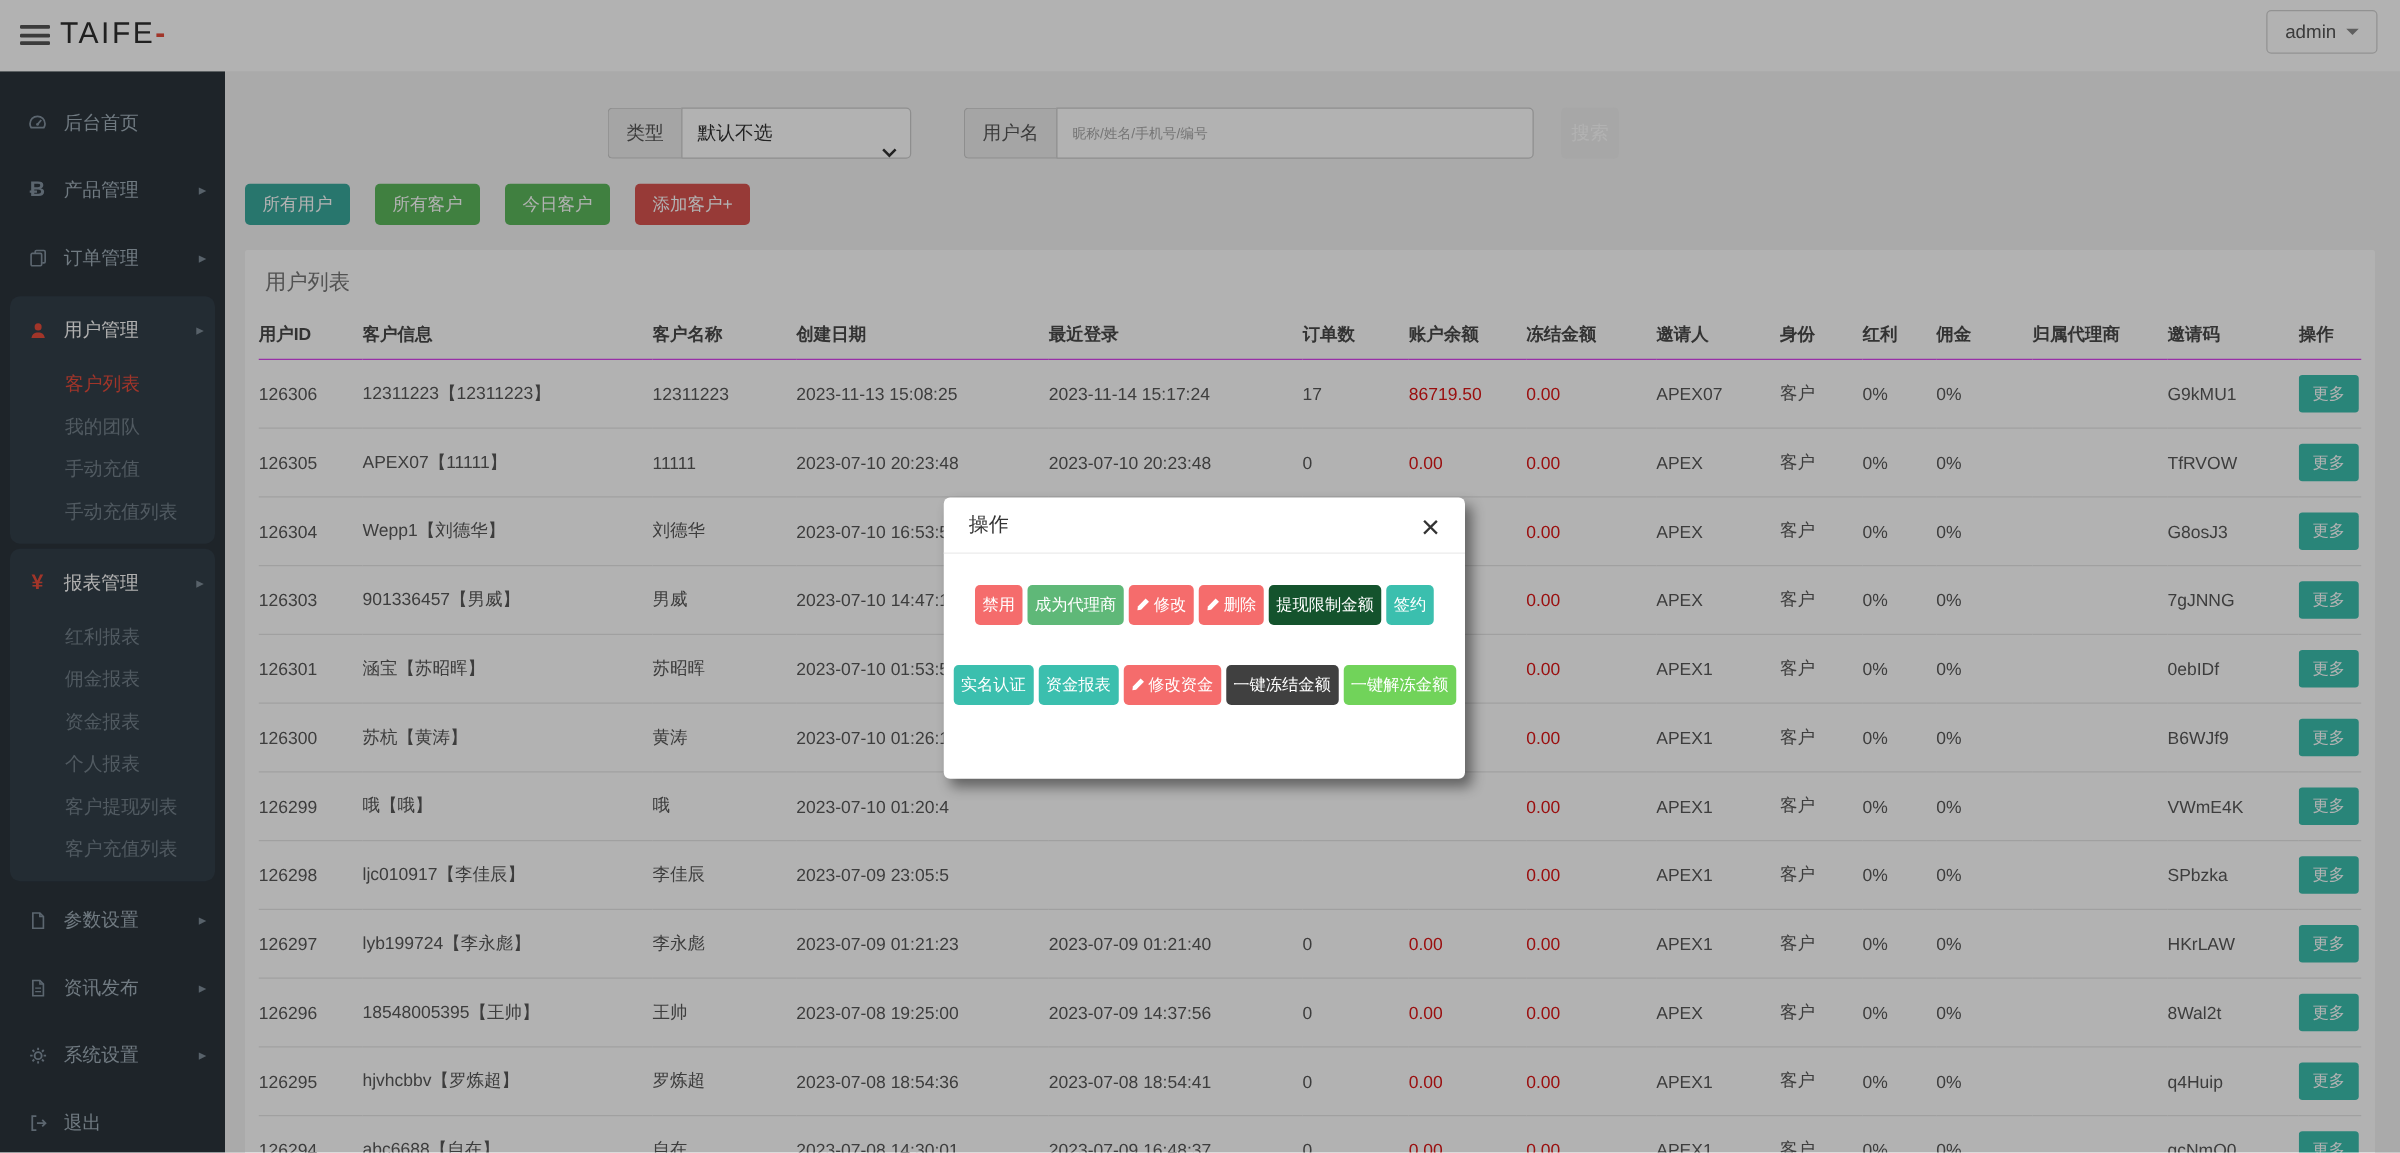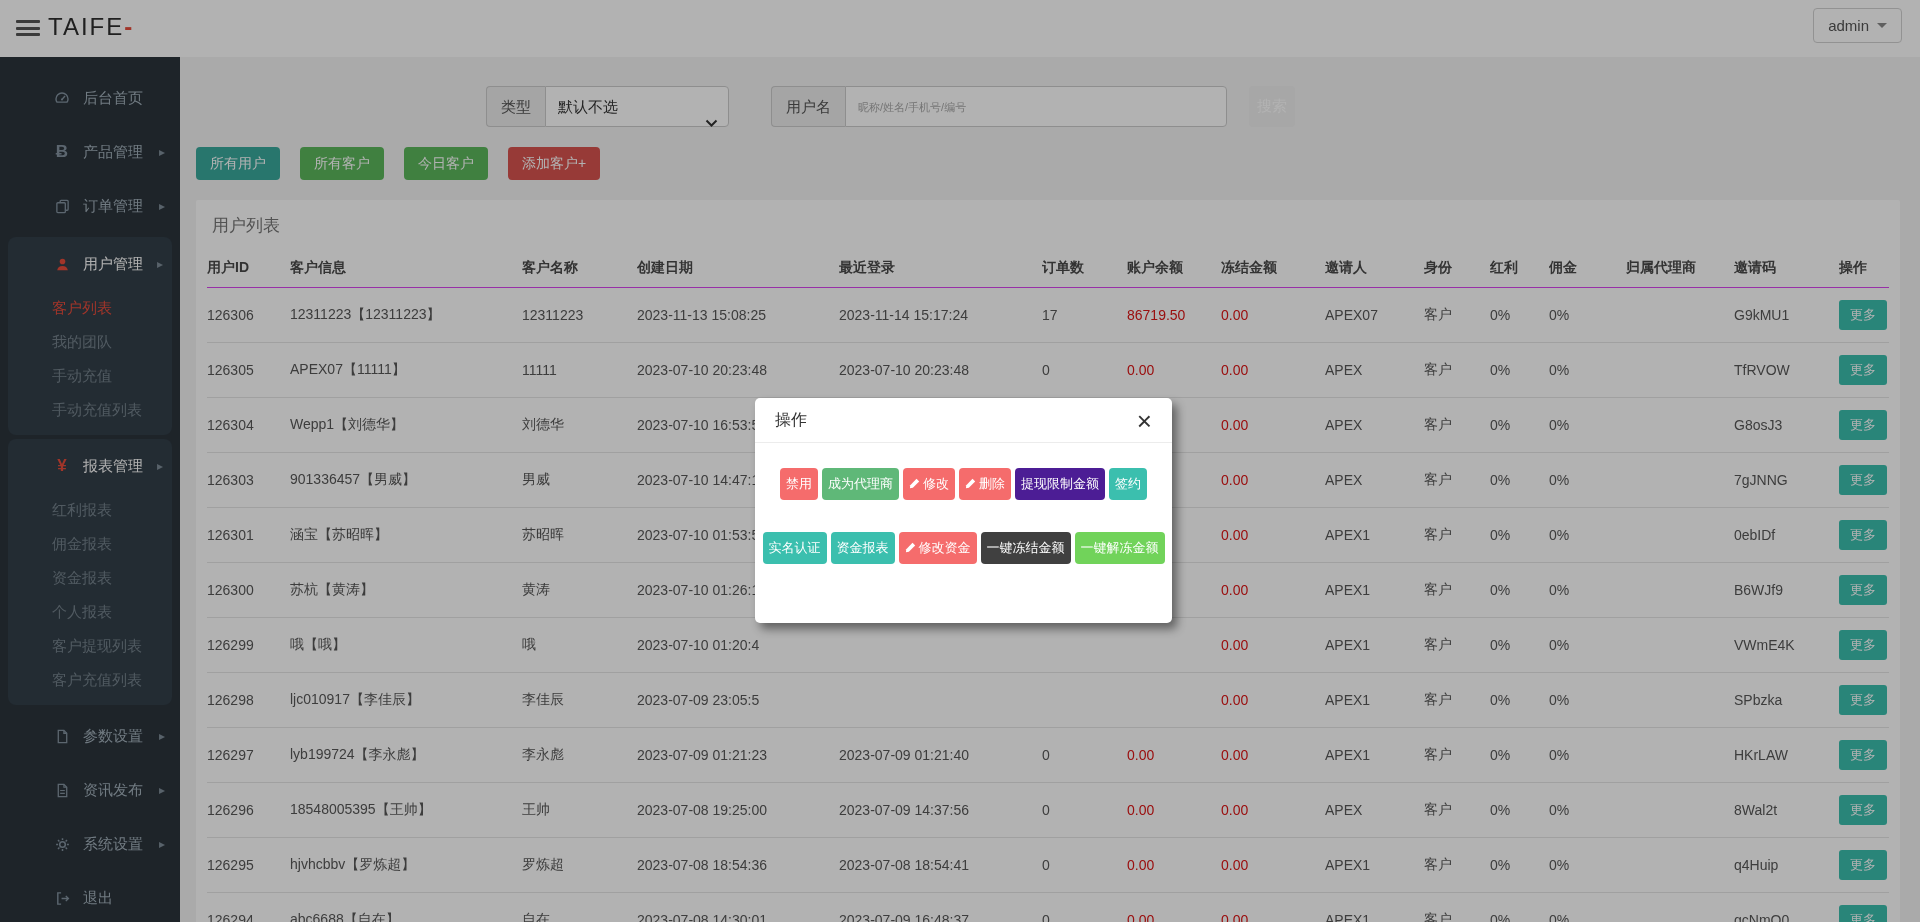--- a/index.html
+++ b/index.html
@@ -16,21 +16,21 @@
   .hamburger { position:absolute; left:16px; top:20px; width:24px; height:18px; cursor:pointer; }
   .hamburger i { display:block; height:3px; background:#555; margin-bottom:3.5px; border-radius:1px; }
   .logo { position:absolute; left:48px; top:13px; font-size:24px; letter-spacing:2px; color:#2e2e2e; }
   .logo .dash { color:var(--accent-red,#e74c3c); font-weight:bold; }
   .user-menu { position:absolute; right:18px; top:8px; border:1px solid #d2d2d2; border-radius:4px;
     padding:8px 14px; font-size:15px; color:#555; background:#fff; cursor:pointer; display:flex; align-items:center; gap:8px; }
   .caret-down { width:0; height:0; border-left:5px solid transparent; border-right:5px solid transparent; border-top:5px solid #888; display:inline-block; }
 
   
   .sidebar { position:absolute; top:57px; left:0; bottom:0; width:180px; background:#2b343c; z-index:5; padding-top:14px; }
-  .side-item { position:relative; height:54px; display:flex; align-items:center; padding:0 20px; color:#a2b0ba; font-size:15px; cursor:pointer;margin-left:32px; }
+  .side-item { position:relative; height:54px; display:flex; align-items:center; padding:0 20px; color:#a2b0ba; font-size:15px; cursor:pointer; }
   .side-item .ic { width:20px; margin-right:11px; color:#8493a0; display:flex; align-items:center; justify-content:center; font-size:16px; flex:none; }
   .side-item .chev { position:absolute; right:15px; font-size:12px; color:#7f8d99; }
   .side-item.active-parent { color:#fdfdfd; }
   .side-item.active-parent .ic { color:var(--accent-red,#e74c3c); }
   .side-section { background:#333f49; border-radius:8px; margin:4px 8px; padding-bottom:8px; }
   .side-section .side-item { padding:0 12px; }
   .side-section .side-item .chev { right:9px; }
   .side-sub { height:34px; line-height:34px; padding-left:44px; color:#74828c; font-size:15px; cursor:pointer; white-space:nowrap; }
   .side-sub.active { color:var(--accent-red,#e74c3c); }
 
@@ -494,21 +494,21 @@
               <path d="M8.2.9l2.9 2.9-6.9 6.9L1 11.1l.4-3.3z" fill="currentColor"></path>
             </svg></span>
           <span>修改</span>
         </button>
         <button class="m-btn" style="background: rgb(245, 108, 108);">
           <span class="pencil"><svg viewBox="0 0 12 12" width="11" height="11">
               <path d="M8.2.9l2.9 2.9-6.9 6.9L1 11.1l.4-3.3z" fill="currentColor"></path>
             </svg></span>
           <span>删除</span>
         </button>
-        <button class="m-btn" style="background: #4c1d95;">
+        <button class="m-btn" style="background: #14532d;">
           <span>提现限制金额</span>
         </button>
         <button class="m-btn" style="background: rgb(59, 191, 174);">
           <span>签约</span>
         </button>
       </div>
     <div class="m-row" id="modal-row2">
         <button class="m-btn" style="background: rgb(59, 191, 174);">
           <span>实名认证</span>
         </button>

